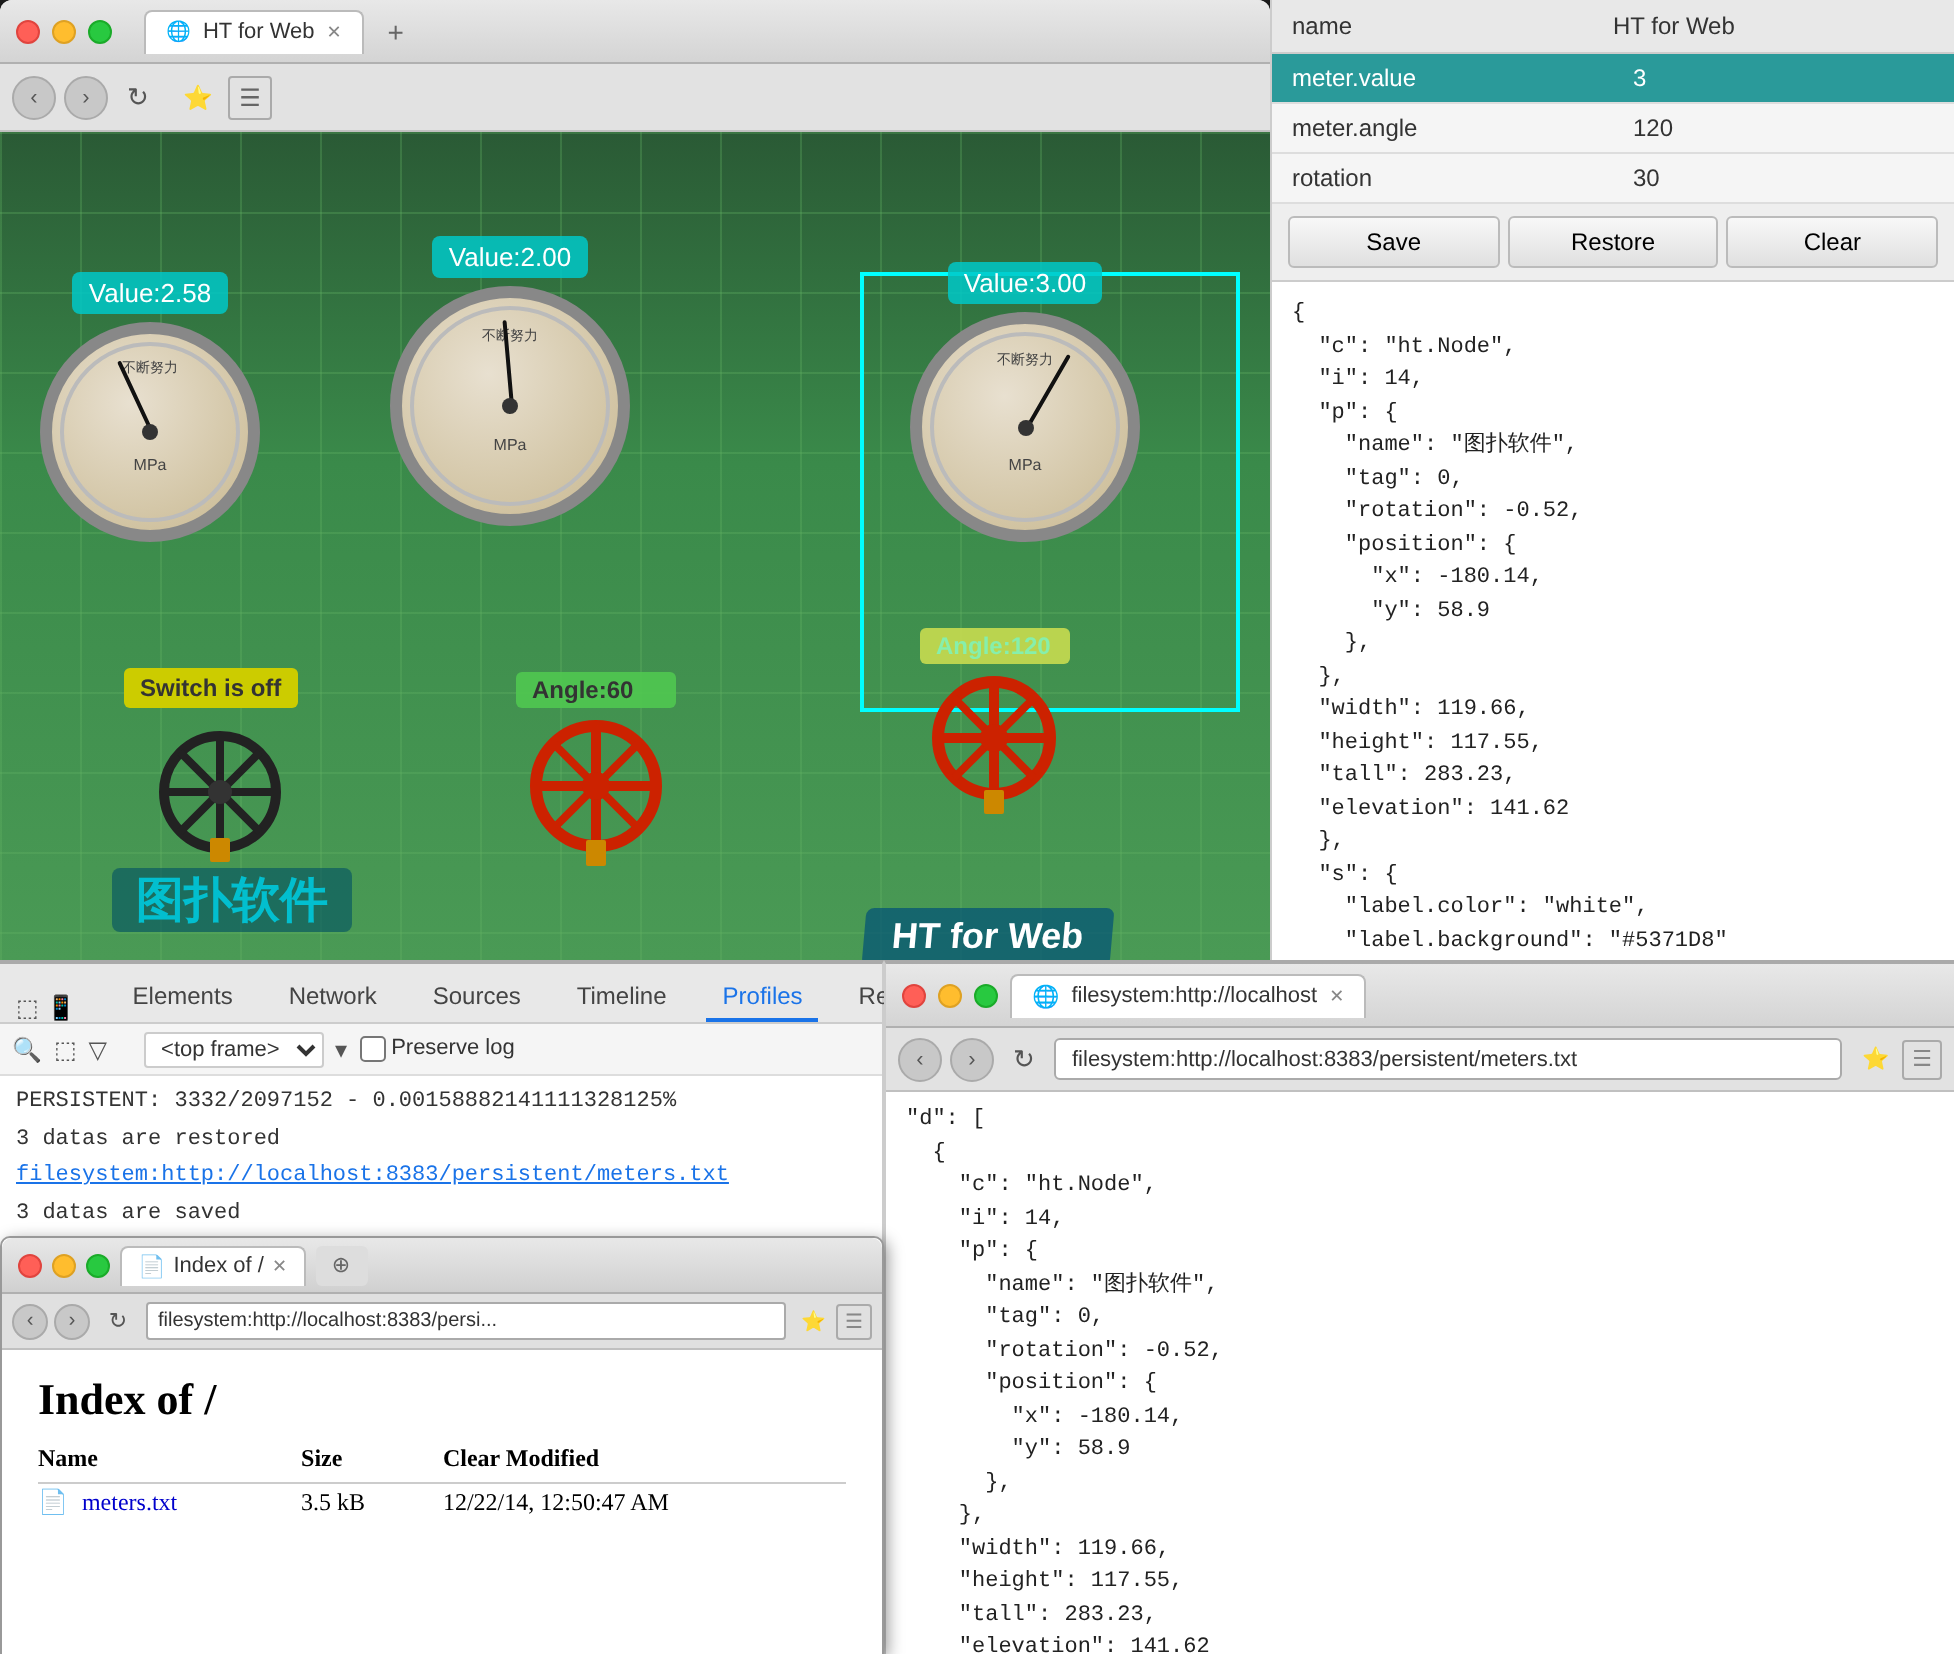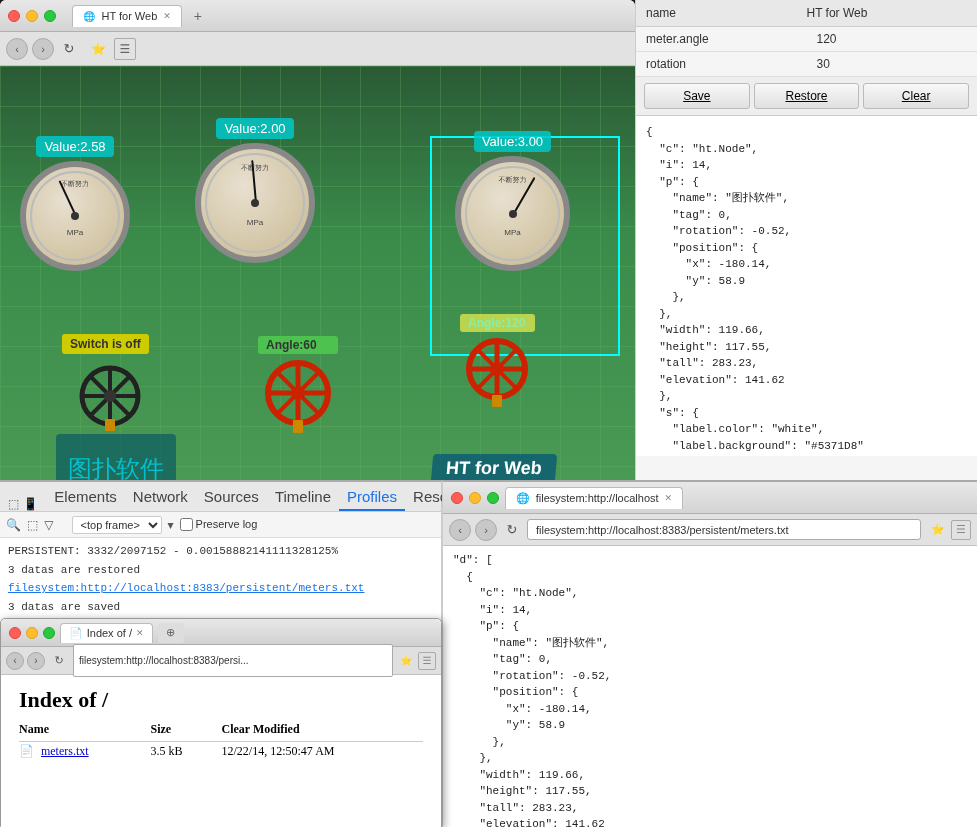--- a/index.html
+++ b/index.html
@@ -163,24 +163,24 @@
     .selected-box {
       position: absolute;
       border: 2px solid cyan;
       pointer-events: none;
     }
 
     
     .watermark {
       position: absolute;
       font-size: 22px;
-      font-weight: normal;
+      font-weight: bold;
       color: rgba(0,200,220,0.9);
       background: rgba(0,80,100,0.6);
-      padding: 19px 12px;
+      padding: 0 12px;
       border-radius: 4px;
     }
     .watermark2 {
       position: absolute;
       font-size: 20px;
       font-weight: bold;
       color: white;
       background: rgba(0,80,100,0.7);
       padding: 4px 14px;
       border-radius: 4px;
@@ -225,21 +225,20 @@
     }
     .prop-btn {
       flex: 1;
       padding: 5px 0;
       background: linear-gradient(180deg, #f8f8f8, #e0e0e0);
       border: 1px solid #bbb;
       border-radius: 3px;
       font-size: 12px;
       cursor: pointer;
       text-align: center;
-      text-decoration: underline;
     }
     .json-view {
       padding: 8px 10px;
       font-family: 'Courier New', monospace;
       font-size: 11px;
       color: #222;
       background: white;
       height: calc(480px - 140px);
       overflow-y: auto;
       line-height: 1.5;
@@ -258,24 +257,25 @@
     .devtools-tabs {
       display: flex;
       background: #e8e8e8;
       border-bottom: 1px solid #ccc;
       padding: 0 8px;
       height: 30px;
       align-items: flex-end;
     }
     .devtools-tab {
       padding: 4px 8px;
-      font-size: 15px;
+      font-size: 12px;
       color: #444;
       cursor: pointer;
       border-bottom: 2px solid transparent;
+      margin-left: 12px;
     }
     .devtools-tab.active { border-bottom: 2px solid #1a73e8; color: #1a73e8; }
     .devtools-toolbar {
       display: flex;
       align-items: center;
       padding: 3px 6px;
       gap: 6px;
       background: #f5f5f5;
       border-bottom: 1px solid #ddd;
       height: 26px;
@@ -399,38 +399,38 @@
       height: 20px; border: 1px solid #bbb; border-bottom: none;
     }
     .iw-nav {
       height: 28px;
       background: #e0e0e0;
       display: flex; align-items: center;
       padding: 0 5px; gap: 3px;
       border-bottom: 1px solid #c0c0c0;
     }
     .iw-address {
-      flex: 1; height: 33px;
+      flex: 1; height: 19px;
       background: white; border: 1px solid #aaa;
       border-radius: 2px; padding: 0 5px;
       font-size: 10px; display: flex; align-items: center;
       color: #333; overflow: hidden; white-space: nowrap;
     }
     .iw-content {
       padding: 12px 18px;
       font-family: 'Times New Roman', serif;
       font-size: 14px; background: white;
       height: calc(209px - 56px);
       overflow-y: auto;
     }
     .iw-title { font-size: 22px; font-weight: bold; margin-bottom: 8px; }
     .iw-table { width: 100%; border-collapse: collapse; font-size: 12px; }
     .iw-table th { text-align: left; padding: 1px 12px 4px 0; border-bottom: 1px solid #ccc; font-weight: bold; }
     .iw-table td { padding: 2px 12px 2px 0; }
-    .iw-link { color: #0000cc; text-decoration: underline; cursor: pointer; margin-top: 16px; }
+    .iw-link { color: #0000cc; cursor: pointer; margin-top: 16px; }
   </style>
 </head>
 <body>
 
 <div class="browser-main">
   <div class="browser-titlebar">
     <div class="traffic-light tl-red"></div>
     <div class="traffic-light tl-yellow"></div>
     <div class="traffic-light tl-green"></div>
     <div class="browser-tab-bar">
@@ -532,20 +532,24 @@
     <div class="watermark" style="left:56px;top:368px;font-size:24px;">图扑软件</div>
 
     <div class="watermark2" style="left:432px;top:388px;font-size:18px;background:rgba(0,80,120,0.7);">HT for Web</div>
   </div>
 </div>
 
 <div class="right-panel">
   <div class="prop-header">
     <span>name</span>
     <span>HT for Web</span>
+  </div>
+  <div class="prop-row selected">
+    <span class="prop-cell">meter.value</span>
+    <span class="prop-cell">3</span>
   </div>
   <div class="prop-row">
     <span class="prop-cell">meter.angle</span>
     <span class="prop-cell">120</span>
   </div>
   <div class="prop-row">
     <span class="prop-cell">rotation</span>
     <span class="prop-cell">30</span>
   </div>
   <div class="prop-toolbar">

